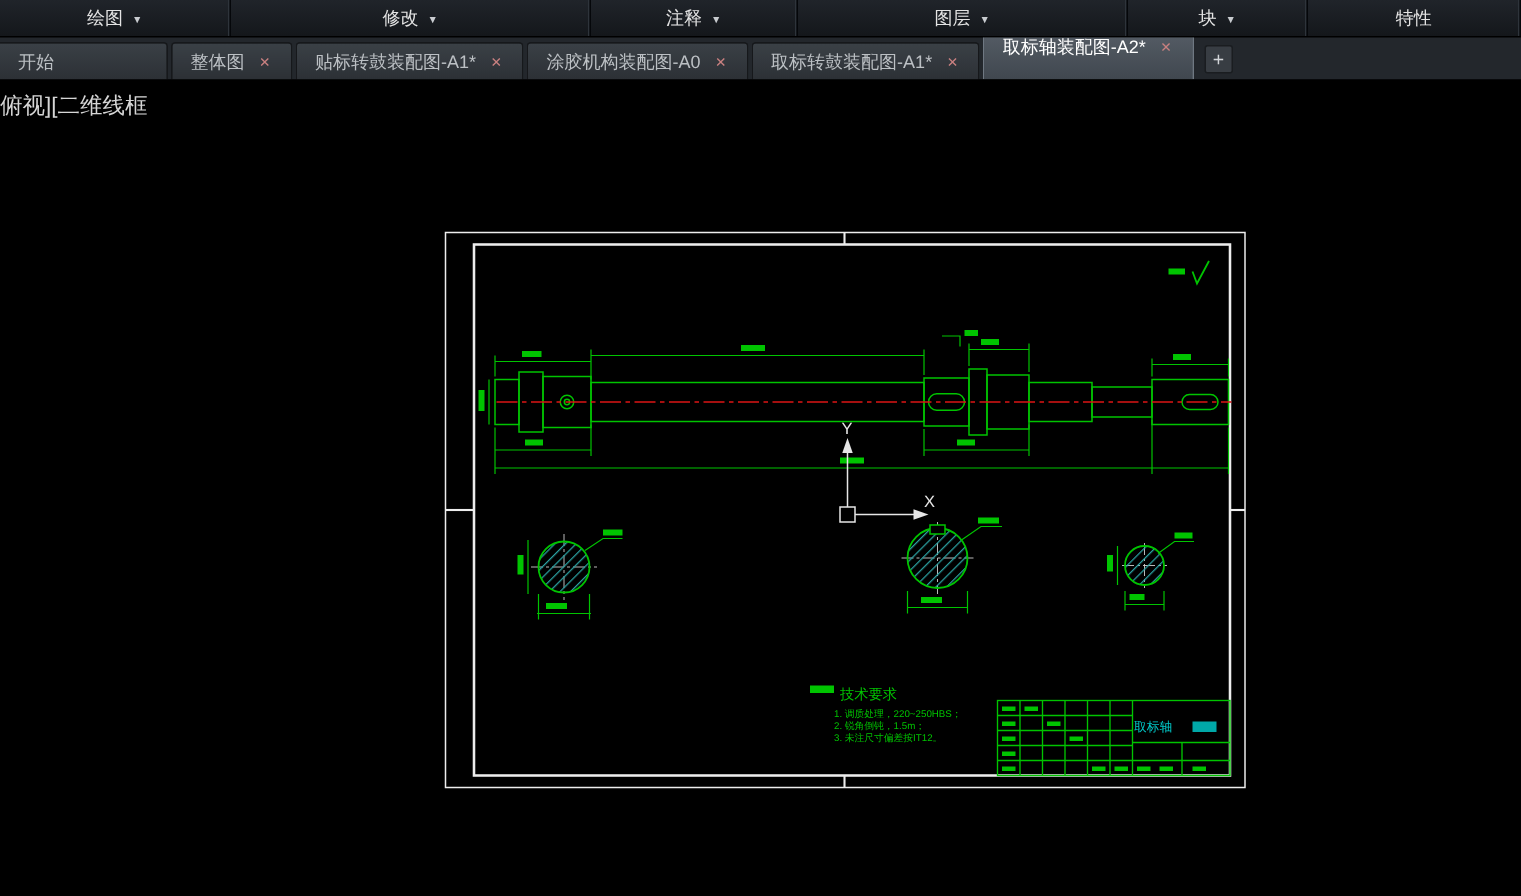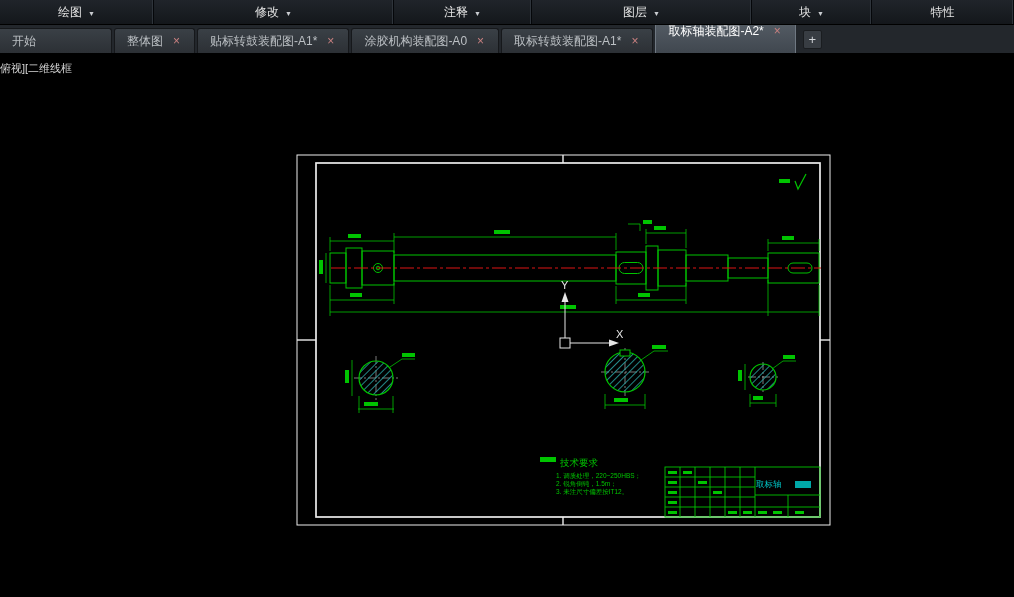--- a/index.html
+++ b/index.html
@@ -26,21 +26,21 @@
   .tab .close{color:#c98080;font-size:12px;line-height:1;padding:0 2px}
   .tab.start{min-width:112px;border-left:none;border-radius:0 3px 0 0}
   .tab.active{height:45px;background:linear-gradient(#5d656e,#40474f);
               color:#fff;border-color:#6f7882}
   .newtab{width:19px;height:19px;margin:0 0 4px 5px;background:#383d43;color:#d2d5d8;
           display:flex;align-items:center;justify-content:center;border-radius:2px;
           font-size:13px;border:1px solid #1a1d20;cursor:default}
 
   
   .canvas{position:relative;width:1014px;height:544px;background:#000}
-  .view-controls{position:absolute;top:8px;left:0;color:#d6d6d6;font-size:11px;cursor:default}
+  .view-controls{position:absolute;top:8px;left:0;color:#d6d6d6;font-size:15px;cursor:default}
   svg{position:absolute;top:0;left:0}
   svg text{font-family:"Liberation Sans","DejaVu Sans",sans-serif}
 </style>
 </head>
 <body>
 
 <div class="app">
 
   <header class="menubar">
     <div class="menu m0">

